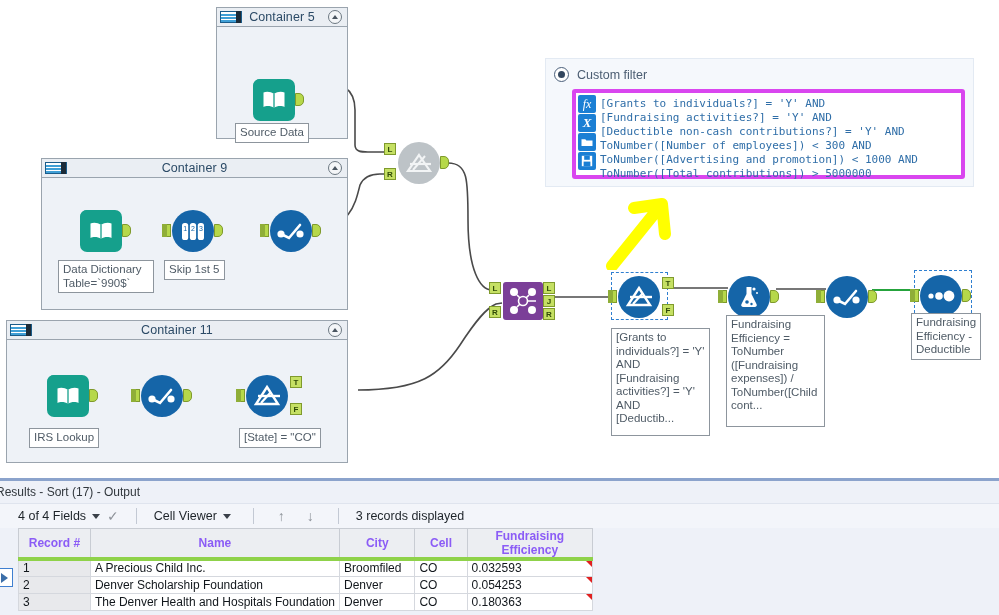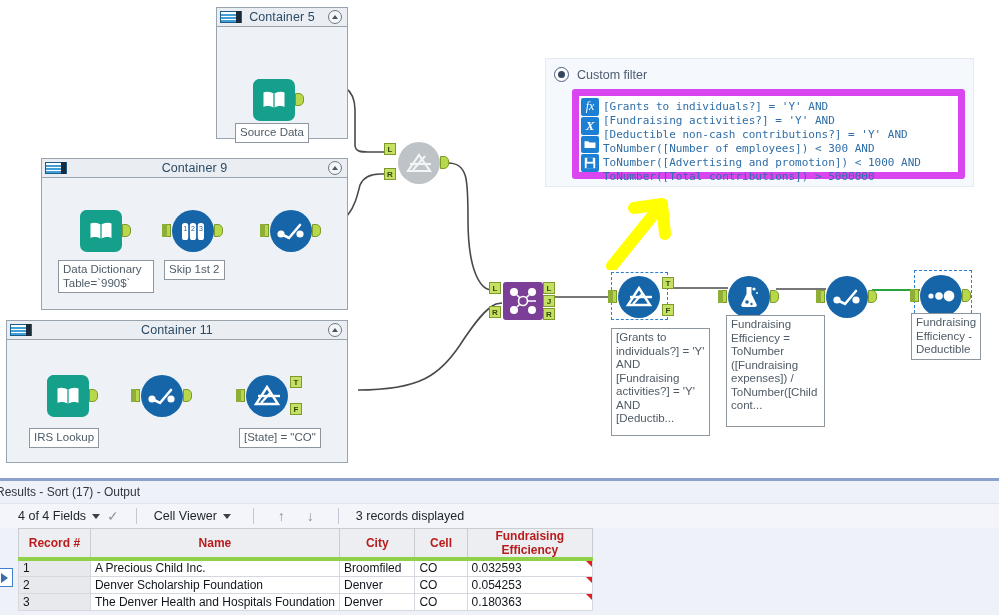--- a/index.html
+++ b/index.html
@@ -144,21 +144,21 @@
     width:15px;height:15px;border-radius:50%;
     border:1.6px solid #4a5f7a; background:#fff;
     display:flex;align-items:center;justify-content:center;
   }
   .radio-inner { width:7px;height:7px;border-radius:50%;background:#33475f; }
   .cf-label { margin-left:8px; font-size:12.5px; color:#4b5d72; }
 
   #expr-wrap {
     position:absolute; left:26px; top:30px;
     width: 393px; height: 90px;
-    background:#ffffff; border:7px solid #d946ef; border-radius:3px;
+    background:#ffffff; border:4px solid #d946ef; border-radius:3px;
     display:flex;
   }
   #expr-icons {
     width: 22px; padding-top:2px;
     display:flex; flex-direction:column; align-items:center; gap:1px;
   }
   .xicon {
     width:18px;height:18px;border-radius:2px;
     background:#1b7fd4;
     display:flex;align-items:center;justify-content:center;
@@ -203,21 +203,21 @@
     border-top:5px solid #3a4049;
   }
   .tb-check { color:#8d9299; font-size:14px; margin-left:2px; }
   .tb-sep { width:1px;height:16px;background:#c3c9d4;margin:0 9px; }
   .tb-arrow { color:#8d9299; font-size:14px; margin:0 7px; }
 
   #grid { position:relative; margin-left:18px; width: 575px; }
   table { border-collapse: collapse; width:575px; font-size:12px; color:#12171c; }
   th {
     background:#eceef2; border:1px solid #c8ccd3;
-    font-size:12px; font-weight:bold; color:#b91c1c;
+    font-size:12px; font-weight:bold; color:#8b5cf6;
     height:17px; padding:0 4px;
     border-bottom: 4px solid #8fd24a;
   }
   td {
     border:1px solid #d5d8de; background:#ffffff;
     height:17px; padding:0 4px; font-size:12px; white-space:nowrap;
   }
   td.recnum { background:#e8e9ec; }
   .cellmark { position:relative; }
   .cellmark::after {
@@ -313,21 +313,21 @@
               <rect x="2" y="3" width="6.2" height="17" rx="2.6" fill="#ffffff"></rect>
               <rect x="9.9" y="3" width="6.2" height="17" rx="2.6" fill="#ffffff"></rect>
               <rect x="17.8" y="3" width="6.2" height="17" rx="2.6" fill="#ffffff"></rect>
               <text x="5.1" y="11" font-size="7" fill="#1565a8" text-anchor="middle" font-family="Liberation Sans">1</text>
               <text x="13" y="11" font-size="7" fill="#1565a8" text-anchor="middle" font-family="Liberation Sans">2</text>
               <text x="20.9" y="11" font-size="7" fill="#1565a8" text-anchor="middle" font-family="Liberation Sans">3</text>
             </svg>
           </div>
           <span class="pip out" style="left:42px; top:14px;"></span>
         </div>
-        <div class="note" style="left:122px; top:82px;">Skip 1st 2</div>
+        <div class="note" style="left:122px; top:82px;">Skip 1st 5</div>
 
         <div class="node" style="left:228px; top:32px;">
           <span class="pip in" style="left:-10px; top:14px;"></span>
           <div class="node-circle">
             <svg width="30" height="20" viewBox="0 0 30 20">
               <circle cx="5" cy="13" r="3.6" fill="#ffffff"></circle>
               <circle cx="24" cy="13" r="3.6" fill="#ffffff"></circle>
               <path d="M5 13 L13 17 L24 4" stroke="#ffffff" stroke-width="2.6" fill="none" stroke-linecap="round"></path>
             </svg>
           </div>

